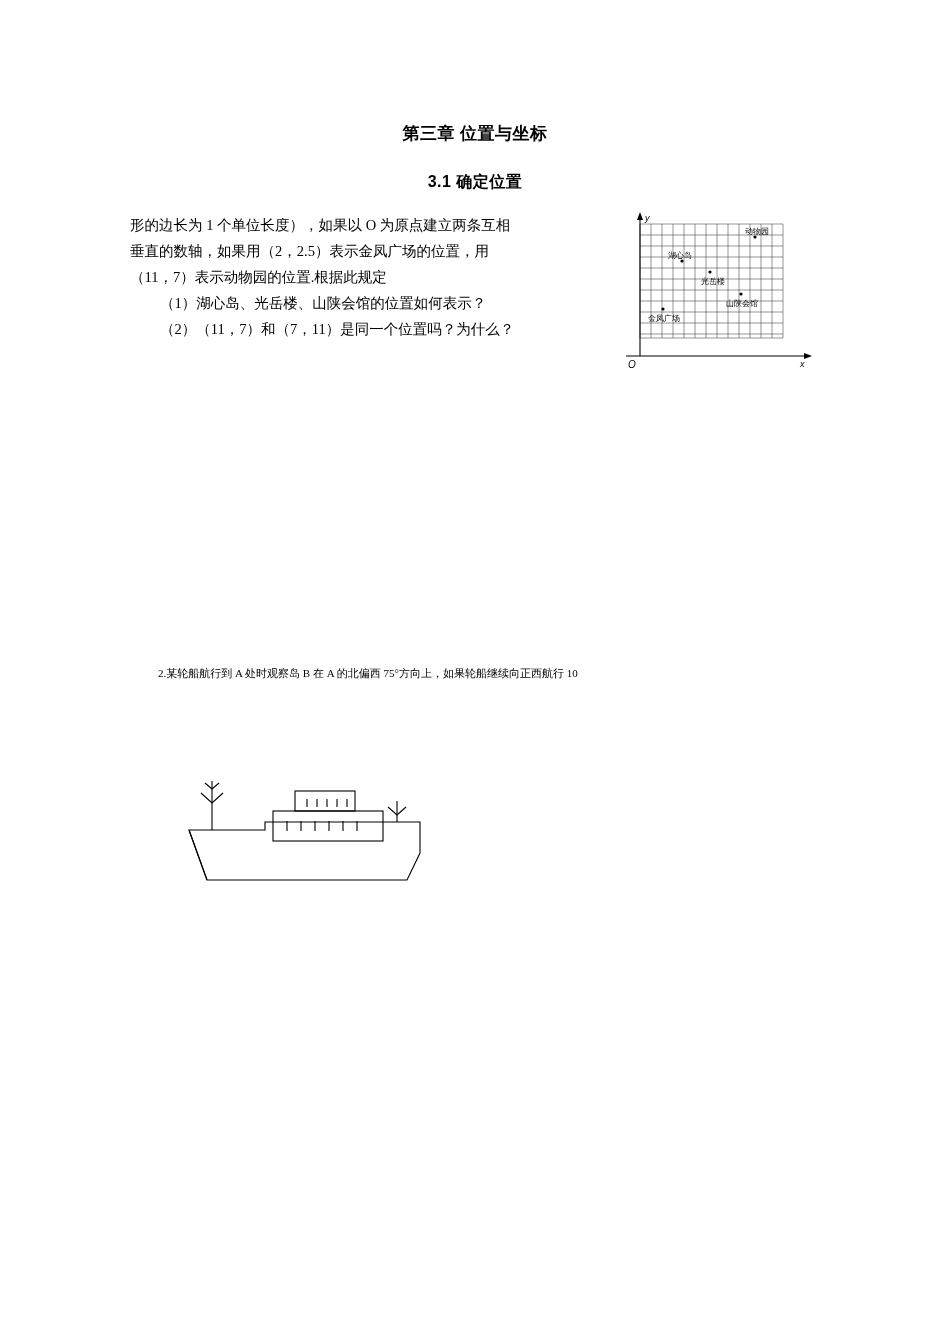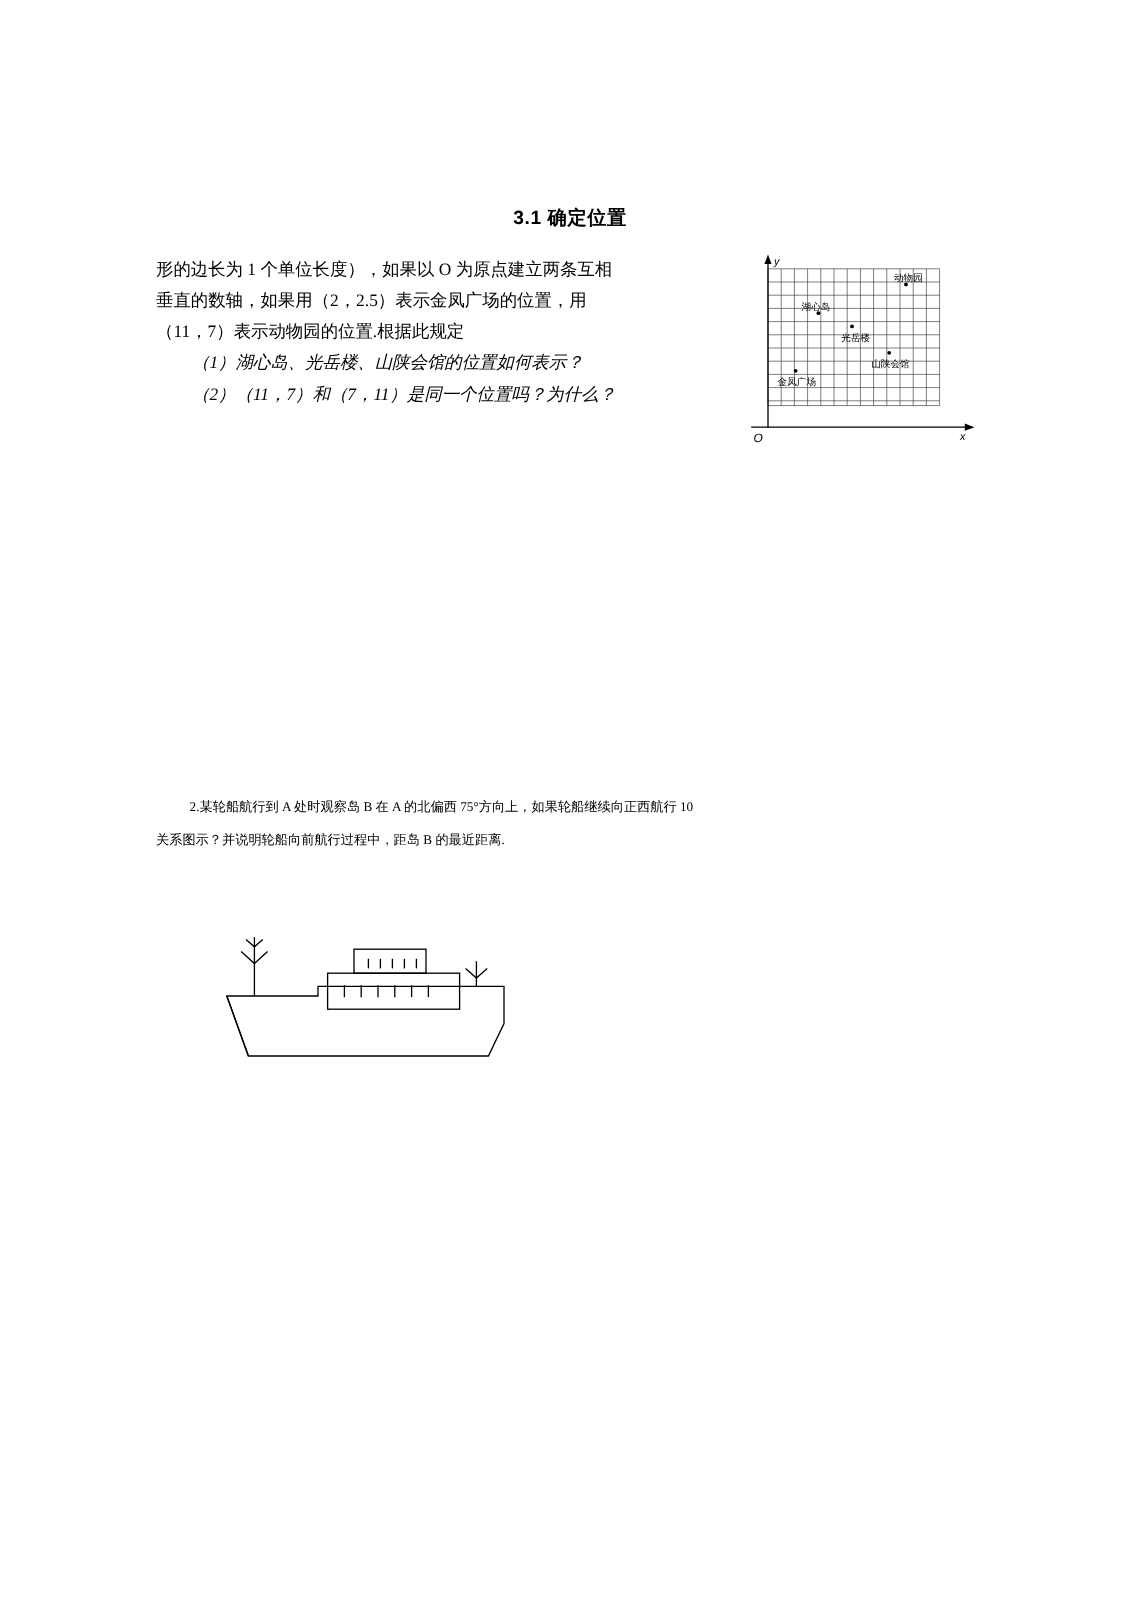--- a/index.html
+++ b/index.html
@@ -53,21 +53,21 @@
     top: 212px;
     width: 490px;
     font-size: 14.5px;
     line-height: 26px;
   }
   .p1-block p {
     margin: 0;
     text-align: justify;
   }
   .indent-1 { text-indent: 28px; }
-  .indent-2 { text-indent: 30px; font-style: italic; }
+  .indent-2 { text-indent: 30px; }
 
   
   .fig1 {
     position: absolute;
     left: 618px;
     top: 208px;
     width: 200px;
     height: 168px;
   }
   .fig1 svg { display: block; }
@@ -96,20 +96,21 @@
   }
   .fig2 svg { display: block; }
 
   .lbl { font-family: "Liberation Sans", sans-serif; }
 </style>
 </head>
 <body>
 
 <div class="page">
 
+  <div class="chapter-title">第三章 位置与坐标</div>
 
   <div class="section-title">3.1 确定位置</div>
 
   <div class="p1-block">
     <p>形的边长为 1 个单位长度），如果以 O 为原点建立两条互相</p>
     <p>垂直的数轴，如果用（2，2.5）表示金凤广场的位置，用</p>
     <p>（11，7）表示动物园的位置.根据此规定</p>
     <p class="indent-2">（1）湖心岛、光岳楼、山陕会馆的位置如何表示？</p>
     <p class="indent-2">（2）（11，7）和（7，11）是同一个位置吗？为什么？</p>
   </div>
@@ -170,21 +171,20 @@
       <text x="127" y="26" font-size="8" font-family="Liberation Sans, sans-serif">动物园</text>
       <text x="50" y="50" font-size="8" font-family="Liberation Sans, sans-serif">湖心岛</text>
       <text x="83" y="76" font-size="8" font-family="Liberation Sans, sans-serif">光岳楼</text>
       <text x="108" y="98" font-size="8" font-family="Liberation Sans, sans-serif">山陕会馆</text>
       <text x="30" y="113" font-size="8" font-family="Liberation Sans, sans-serif">金凤广场</text>
     </svg>
   </div>
 
   <div class="p2-block">
     <p class="indent-1">2.某轮船航行到 A 处时观察岛 B 在 A 的北偏西 75°方向上，如果轮船继续向正西航行 10</p>
-    <p>关系图示？并说明轮船向前航行过程中，距岛 B 的最近距离.</p>
   </div>
 
   <div class="fig2">
     <svg width="270" height="130" viewBox="0 0 270 130" xmlns="http://www.w3.org/2000/svg">
       <g stroke="#000000" stroke-width="1.1" fill="none" stroke-linejoin="miter">
 
         <path d="M14 55 L90 55 L90 47 L245 47 L245 55 L245 78 L232 105 L32 105 Z"></path>
 
         <path d="M14 55 L32 105"></path>
 

